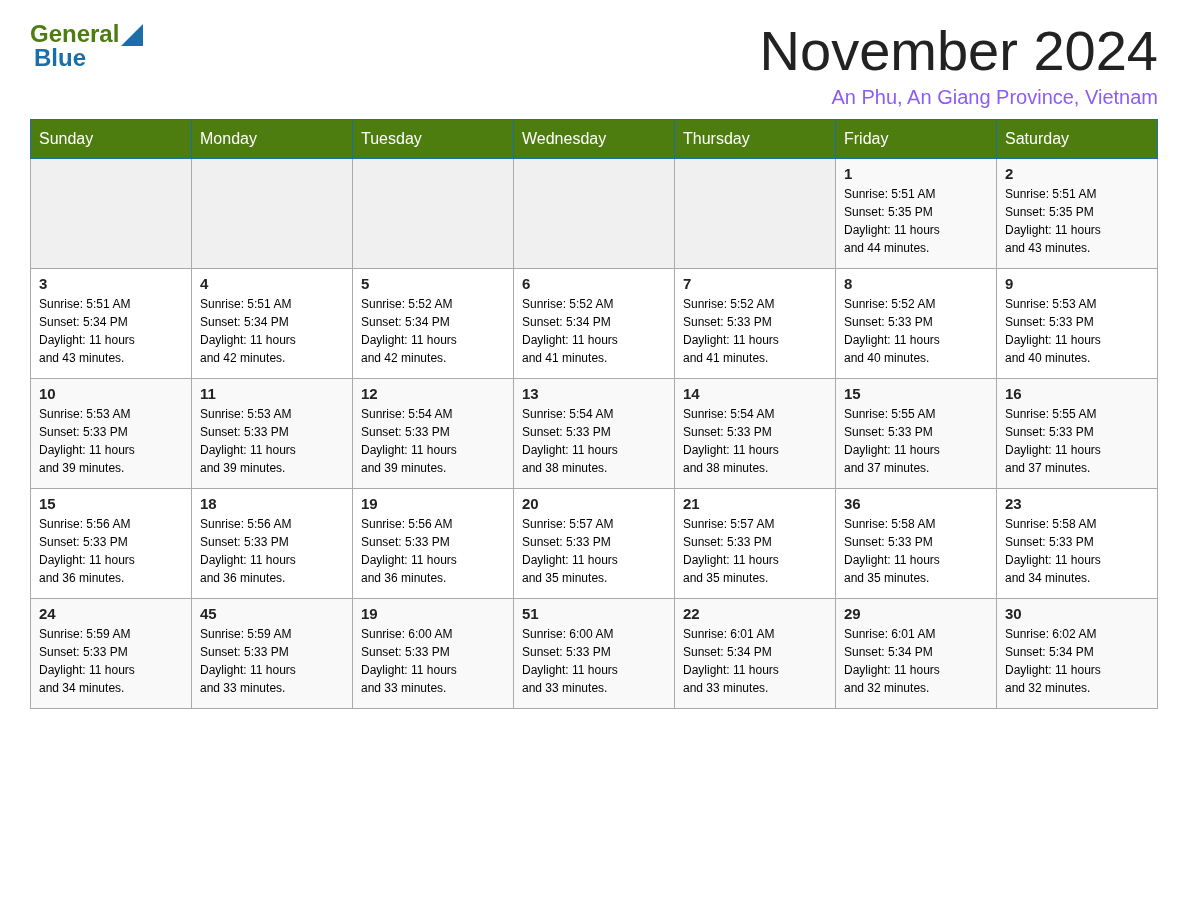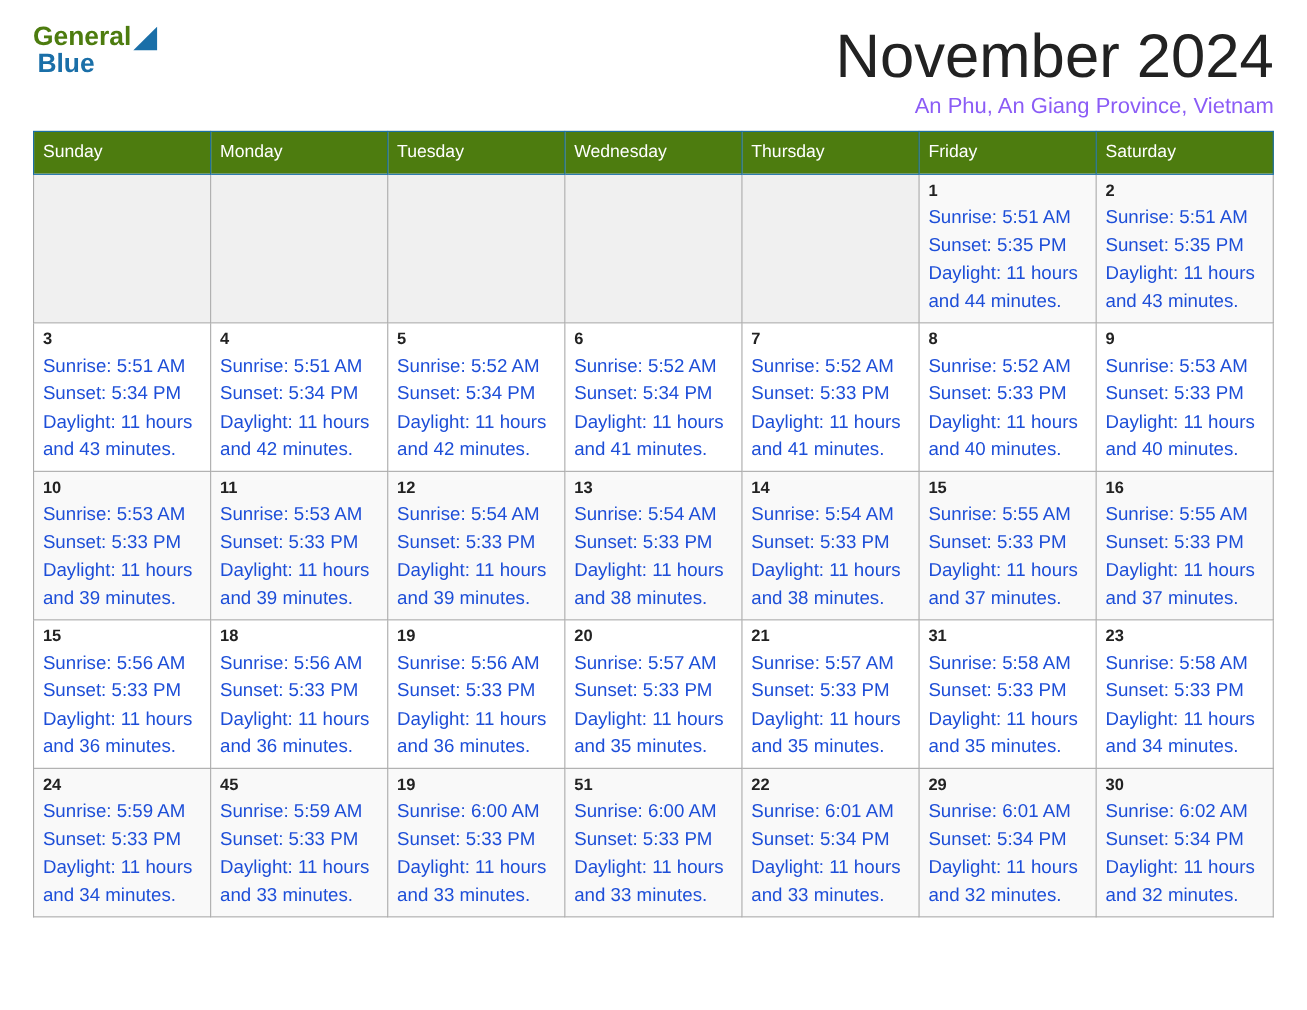--- a/index.html
+++ b/index.html
@@ -55,22 +55,22 @@
       height: 110px;
     }
     .day-number {
       font-size: 15px;
       font-weight: bold;
       color: #222;
       display: block;
       margin-bottom: 3px;
     }
     .day-info {
-      font-size: 17px;
-      color: #1d4ed8;
+      font-size: 12px;
+      color: #000000;
       line-height: 1.5;
     }
     tbody tr:nth-child(odd) td {
       background-color: #f9f9f9;
     }
     tbody tr:nth-child(even) td {
       background-color: #fff;
     }
     .empty-cell {
       background-color: #f0f0f0 !important;
@@ -207,21 +207,21 @@
         </td>
         <td>
           <span class="day-number">20</span>
           <div class="day-info">Sunrise: 5:57 AM<br>Sunset: 5:33 PM<br>Daylight: 11 hours<br>and 35 minutes.</div>
         </td>
         <td>
           <span class="day-number">21</span>
           <div class="day-info">Sunrise: 5:57 AM<br>Sunset: 5:33 PM<br>Daylight: 11 hours<br>and 35 minutes.</div>
         </td>
         <td>
-          <span class="day-number">31</span>
+          <span class="day-number">36</span>
           <div class="day-info">Sunrise: 5:58 AM<br>Sunset: 5:33 PM<br>Daylight: 11 hours<br>and 35 minutes.</div>
         </td>
         <td>
           <span class="day-number">23</span>
           <div class="day-info">Sunrise: 5:58 AM<br>Sunset: 5:33 PM<br>Daylight: 11 hours<br>and 34 minutes.</div>
         </td>
       </tr>
       <tr>
         <td>
           <span class="day-number">24</span>

